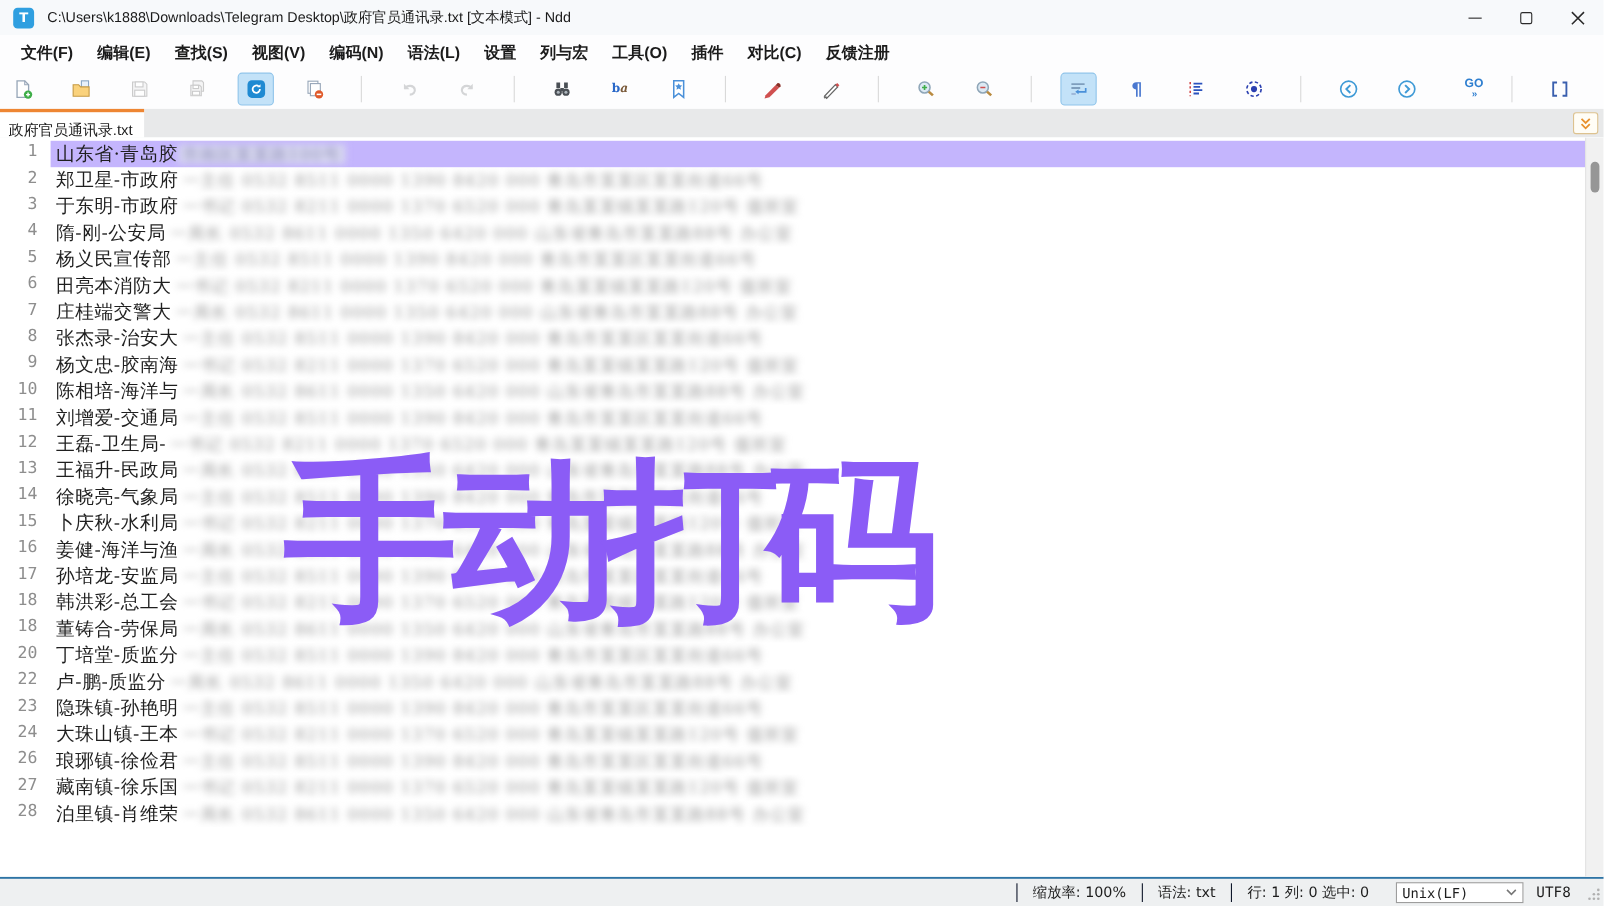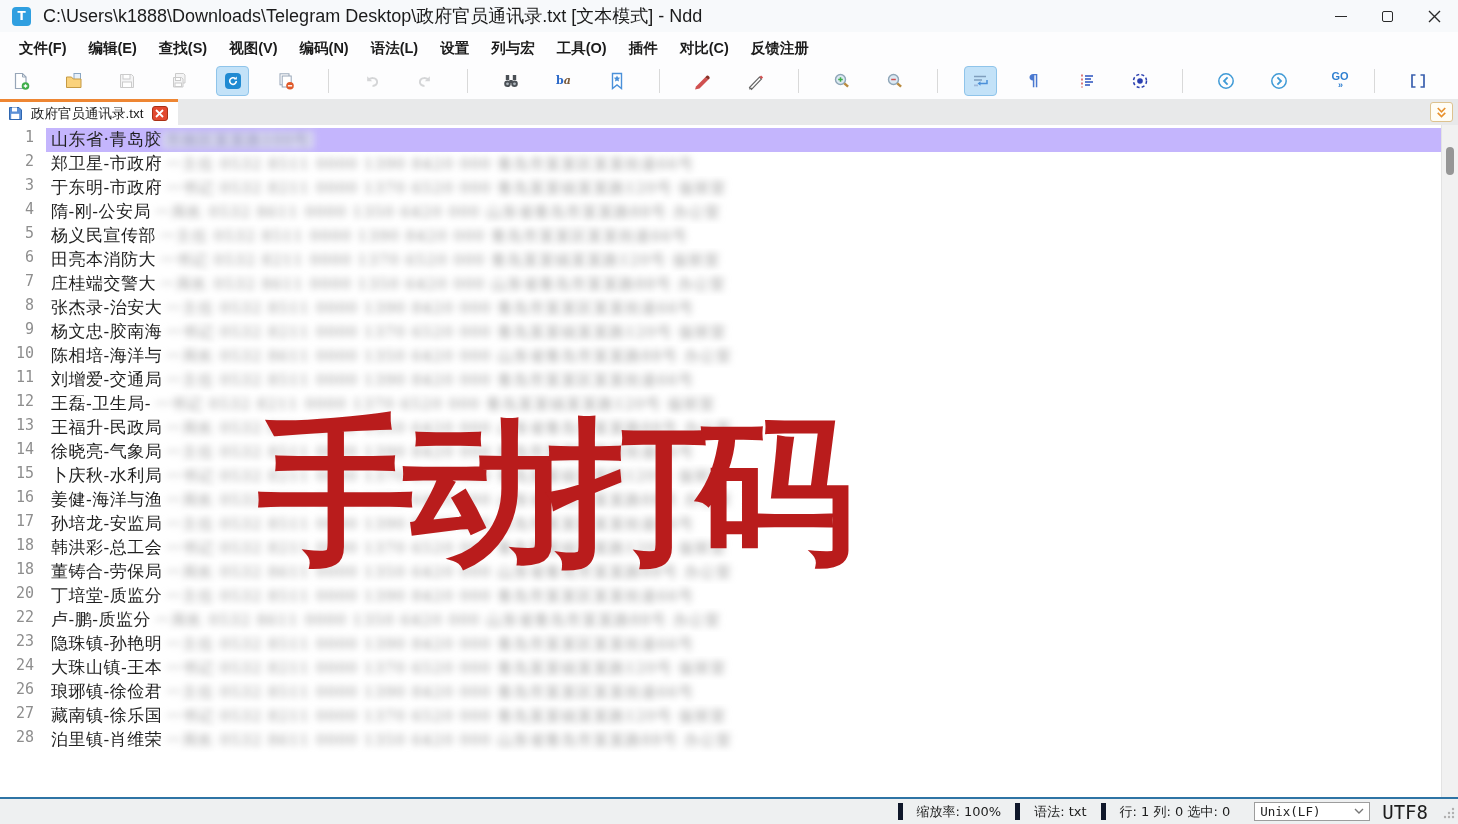--- a/index.html
+++ b/index.html
@@ -4,21 +4,21 @@
 <style>
   * { box-sizing: border-box; margin: 0; padding: 0; }
   html,body { width:1458px; height:824px; background:#fff; overflow:hidden; }
   .window { position:relative; width:1458px; height:824px; background:#fff;
     font-family:"Liberation Sans","DejaVu Sans",sans-serif; color:#1b1b1b; overflow:hidden; }
 
   
   .titlebar { height:32px; background:#f7f9fb; display:flex; align-items:center; padding-left:12px; }
   .appicon { width:19px; height:19px; border-radius:4px; background:#2f9fe0; color:#fff;
     font:bold 12px "DejaVu Sans",sans-serif; display:flex; align-items:center; justify-content:center; flex:none; }
-  .titletext { margin-left:12px; font-size:18px; white-space:nowrap; }
+  .titletext { margin-left:12px; font-size:13px; white-space:nowrap; }
   .wincontrols { margin-left:auto; display:flex; height:100%; }
   .winbtn { width:47px; height:100%; display:flex; align-items:center; justify-content:center; cursor:default; }
   .glyph-min { width:12px; border-top:1.6px solid #2a2a2a; }
   .glyph-max { width:11px; height:11px; border:1.5px solid #2a2a2a; border-radius:2px; }
 
   
   .menubar { height:30px; background:#fdfdfe; display:flex; align-items:flex-end; padding-left:8px;font-weight:bold; }
   .menu-item { padding:4px 11px; font-size:14.5px; border-radius:4px; }
 
   
@@ -31,54 +31,54 @@
   .tb-right { margin-left:auto; display:flex; align-items:center; gap:10px; padding-right:8px; }
   .go-ic { font:bold 11px "Liberation Sans",sans-serif; color:#2f7fd0; line-height:9px; text-align:center;margin-left:17px; }
   .go-ic small { display:block; font-size:9px; letter-spacing:-1px; color:#2f7fd0; }
   .pilcrow { font:bold 16px "DejaVu Sans",sans-serif; color:#4a78d0; }
   .rep-ic { font:bold 11px "DejaVu Serif",serif; color:#2a68c8; }
   .rep-ic i { color:#7a5a3a; font-style:italic; }
 
   
   .tabbar { height:26px; background:#e8e9ea; display:flex; align-items:stretch; }
   .tab { background:#fff; border-top:3px solid #ee8633; display:flex; align-items:center;
-    gap:8px; padding:0 10px 0 8px; font-size:13.5px; }
+    gap:8px; padding:0 10px 0 8px; font-size:13.5px;flex-direction:column; }
   .tab-close { width:16px; height:15px; background:#e2492f; border:1px solid #a93015; border-radius:3px;
     display:flex; align-items:center; justify-content:center; }
   .tab-extra { margin-left:auto; align-self:center; margin-right:5px; width:23px; height:20px;
     background:#fffdf6; border:1px solid #ddc28f; border-radius:3px;
     display:flex; align-items:center; justify-content:center; }
 
   
   .editor { position:relative; height:672px; display:flex; background:#fff; overflow:hidden; }
   .lines { flex:1; padding-top:3px; overflow:hidden; }
   .eline { display:flex; height:24px; line-height:24px; white-space:nowrap; }
   .lnum { width:46px; flex:none; text-align:right; padding-right:12px; color:#8e8e8e;
     font:15px "DejaVu Sans Mono","Liberation Mono",monospace; }
   .lcontent { flex:1; padding-left:5px; overflow:hidden; white-space:nowrap;
     font:17px "DejaVu Serif","Liberation Serif",serif; color:#1f1f1f; letter-spacing:.5px; }
   .sel .lcontent { background:#c4b5fd; }
   .lblur { filter:blur(3.5px); color:#9a9a9a; font-size:15px; padding:0 4px; letter-spacing:1px; }
   .sel .lblur { background:#d7d7f0; color:#9090b8; }
   .censor-overlay { position:absolute; left:258px; top:272px; z-index:6;
-    font:900 158px "DejaVu Sans","Liberation Sans",sans-serif; color:#b91c1c;
+    font:900 158px "DejaVu Sans","Liberation Sans",sans-serif; color:#8b5cf6;
     letter-spacing:-12px; line-height:1.2; pointer-events:none; }
   .vscroll { width:17px; flex:none; background:#f1f1f1; border-left:1px solid #e3e3e3; position:relative; }
   .vthumb { position:absolute; left:4px; top:22px; width:8px; height:28px; background:#969696; border-radius:4px; }
 
   
   .blue-divider { height:2px; background:#2e74a5; }
   .statusbar { height:25px; background:#eef0f1; display:flex; align-items:center;
     justify-content:flex-end; font-size:13px; color:#1d1d1d; }
-  .sseg { padding:0 14px; height:17px; line-height:17px; border-left:5px solid #0f172a; white-space:nowrap;
+  .sseg { padding:0 14px; height:17px; line-height:17px; border-left:1px solid #0f172a; white-space:nowrap;
     font-family:"DejaVu Sans","Liberation Sans",sans-serif; }
   .eol-select { width:116px; height:19px; margin:0 10px; background:#fff; border:1px solid #9d9d9d;
     display:flex; align-items:center; justify-content:space-between; padding:0 5px;
     font:12.5px "DejaVu Sans Mono",monospace; }
-  .enc { padding:0 12px 0 2px; font-family:"DejaVu Sans Mono",monospace; font-size:19px; }
+  .enc { padding:0 12px 0 2px; font-family:"DejaVu Sans Mono",monospace; font-size:13px; }
   .grip { width:16px; height:18px; margin-right:2px; }
 
   svg { display:block; }
 </style>
 </head>
 <body>
 
 <div class="window">
 
   <div class="titlebar">

